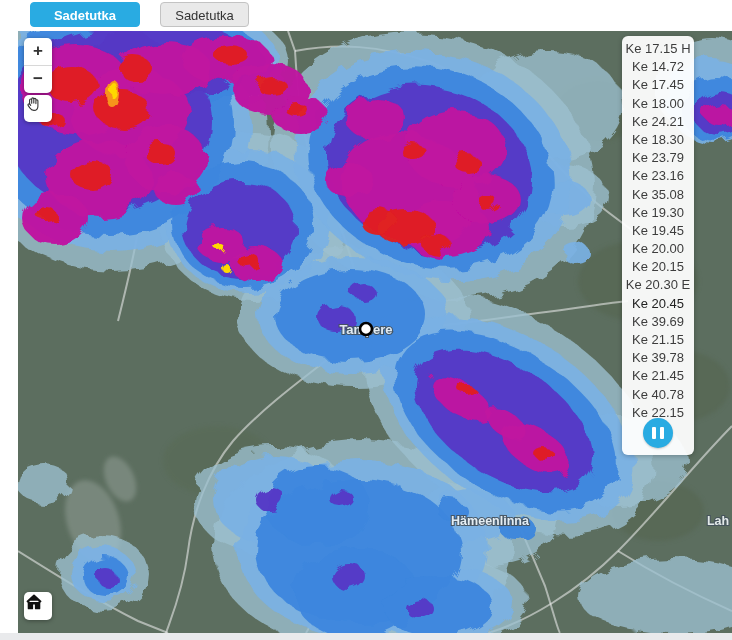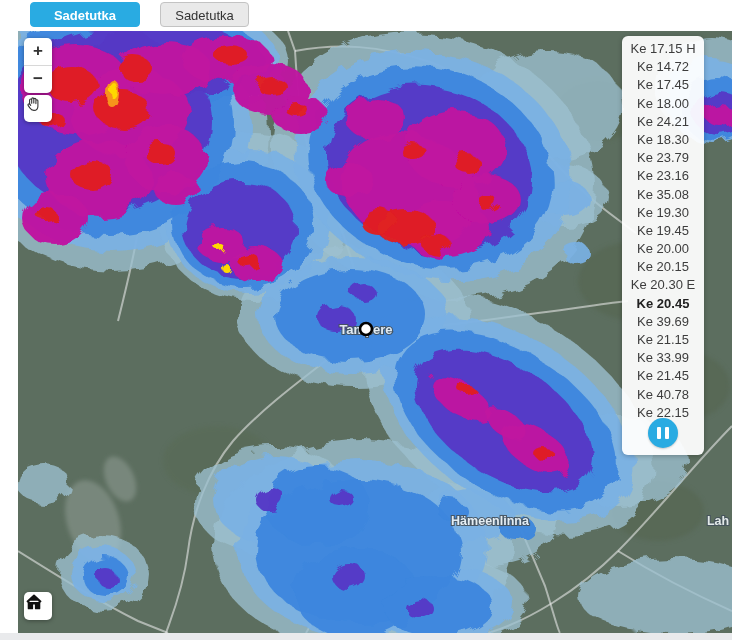--- a/index.html
+++ b/index.html
@@ -40,29 +40,29 @@
     width:28px;height:27px;line-height:26px;text-align:center;
     font-size:17px;font-weight:bold;color:#333;cursor:pointer;user-select:none;
   }
   .zbtn + .zbtn{border-top:1px solid #d8d8d8;}
   .panbtn{left:6px;top:64px;width:28px;height:27px;cursor:pointer;
     display:flex;align-items:center;justify-content:center;}
   .homebtn{left:6px;top:561px;width:28px;height:28px;cursor:pointer;
     display:flex;align-items:center;justify-content:center;}
   
   .tpanel{
-    position:absolute;left:604px;top:5px;width:82px;height:419px;
+    position:absolute;left:604px;top:5px;width:72px;height:419px;
     background:rgba(255,255,255,.94);border-radius:6px;z-index:25;
     box-shadow:0 1px 5px rgba(0,0,0,.25);padding-top:4px;box-sizing:border-box;
   }
   .trow{
     height:18.2px;line-height:18.2px;text-align:center;
     font-size:13px;color:#3d3d3d;white-space:nowrap;
   }
-  .trow.sel{font-weight:bold;color:#222;}
+  .trow.sel{font-weight:normal;color:#222;}
   .pausebtn{
     position:absolute;left:50%;bottom:7px;transform:translateX(-50%);
     width:30px;height:30px;border-radius:50%;background:var(--c-accent,#29abe2);
     display:flex;align-items:center;justify-content:center;cursor:pointer;
     box-shadow:0 1px 2px rgba(0,0,0,.2);
   }
   .pauseicon{display:flex;gap:4px;}
   .pauseicon span{display:block;width:4px;height:12px;background:#fff;border-radius:1px;}
   
   .attrib{
@@ -299,21 +299,21 @@
     <div class="trow">Ke 23.16</div>
     <div class="trow">Ke 35.08</div>
     <div class="trow">Ke 19.30</div>
     <div class="trow">Ke 19.45</div>
     <div class="trow">Ke 20.00</div>
     <div class="trow">Ke 20.15</div>
     <div class="trow">Ke 20.30 E</div>
     <div class="trow sel">Ke 20.45</div>
     <div class="trow">Ke 39.69</div>
     <div class="trow">Ke 21.15</div>
-    <div class="trow">Ke 33.99</div>
+    <div class="trow">Ke 39.78</div>
     <div class="trow">Ke 21.45</div>
     <div class="trow">Ke 40.78</div>
     <div class="trow">Ke 22.15</div>
     <div class="pausebtn">
       <span class="pauseicon">
           <span></span>
           <span></span>
         </span>
     </div>
   </div>

